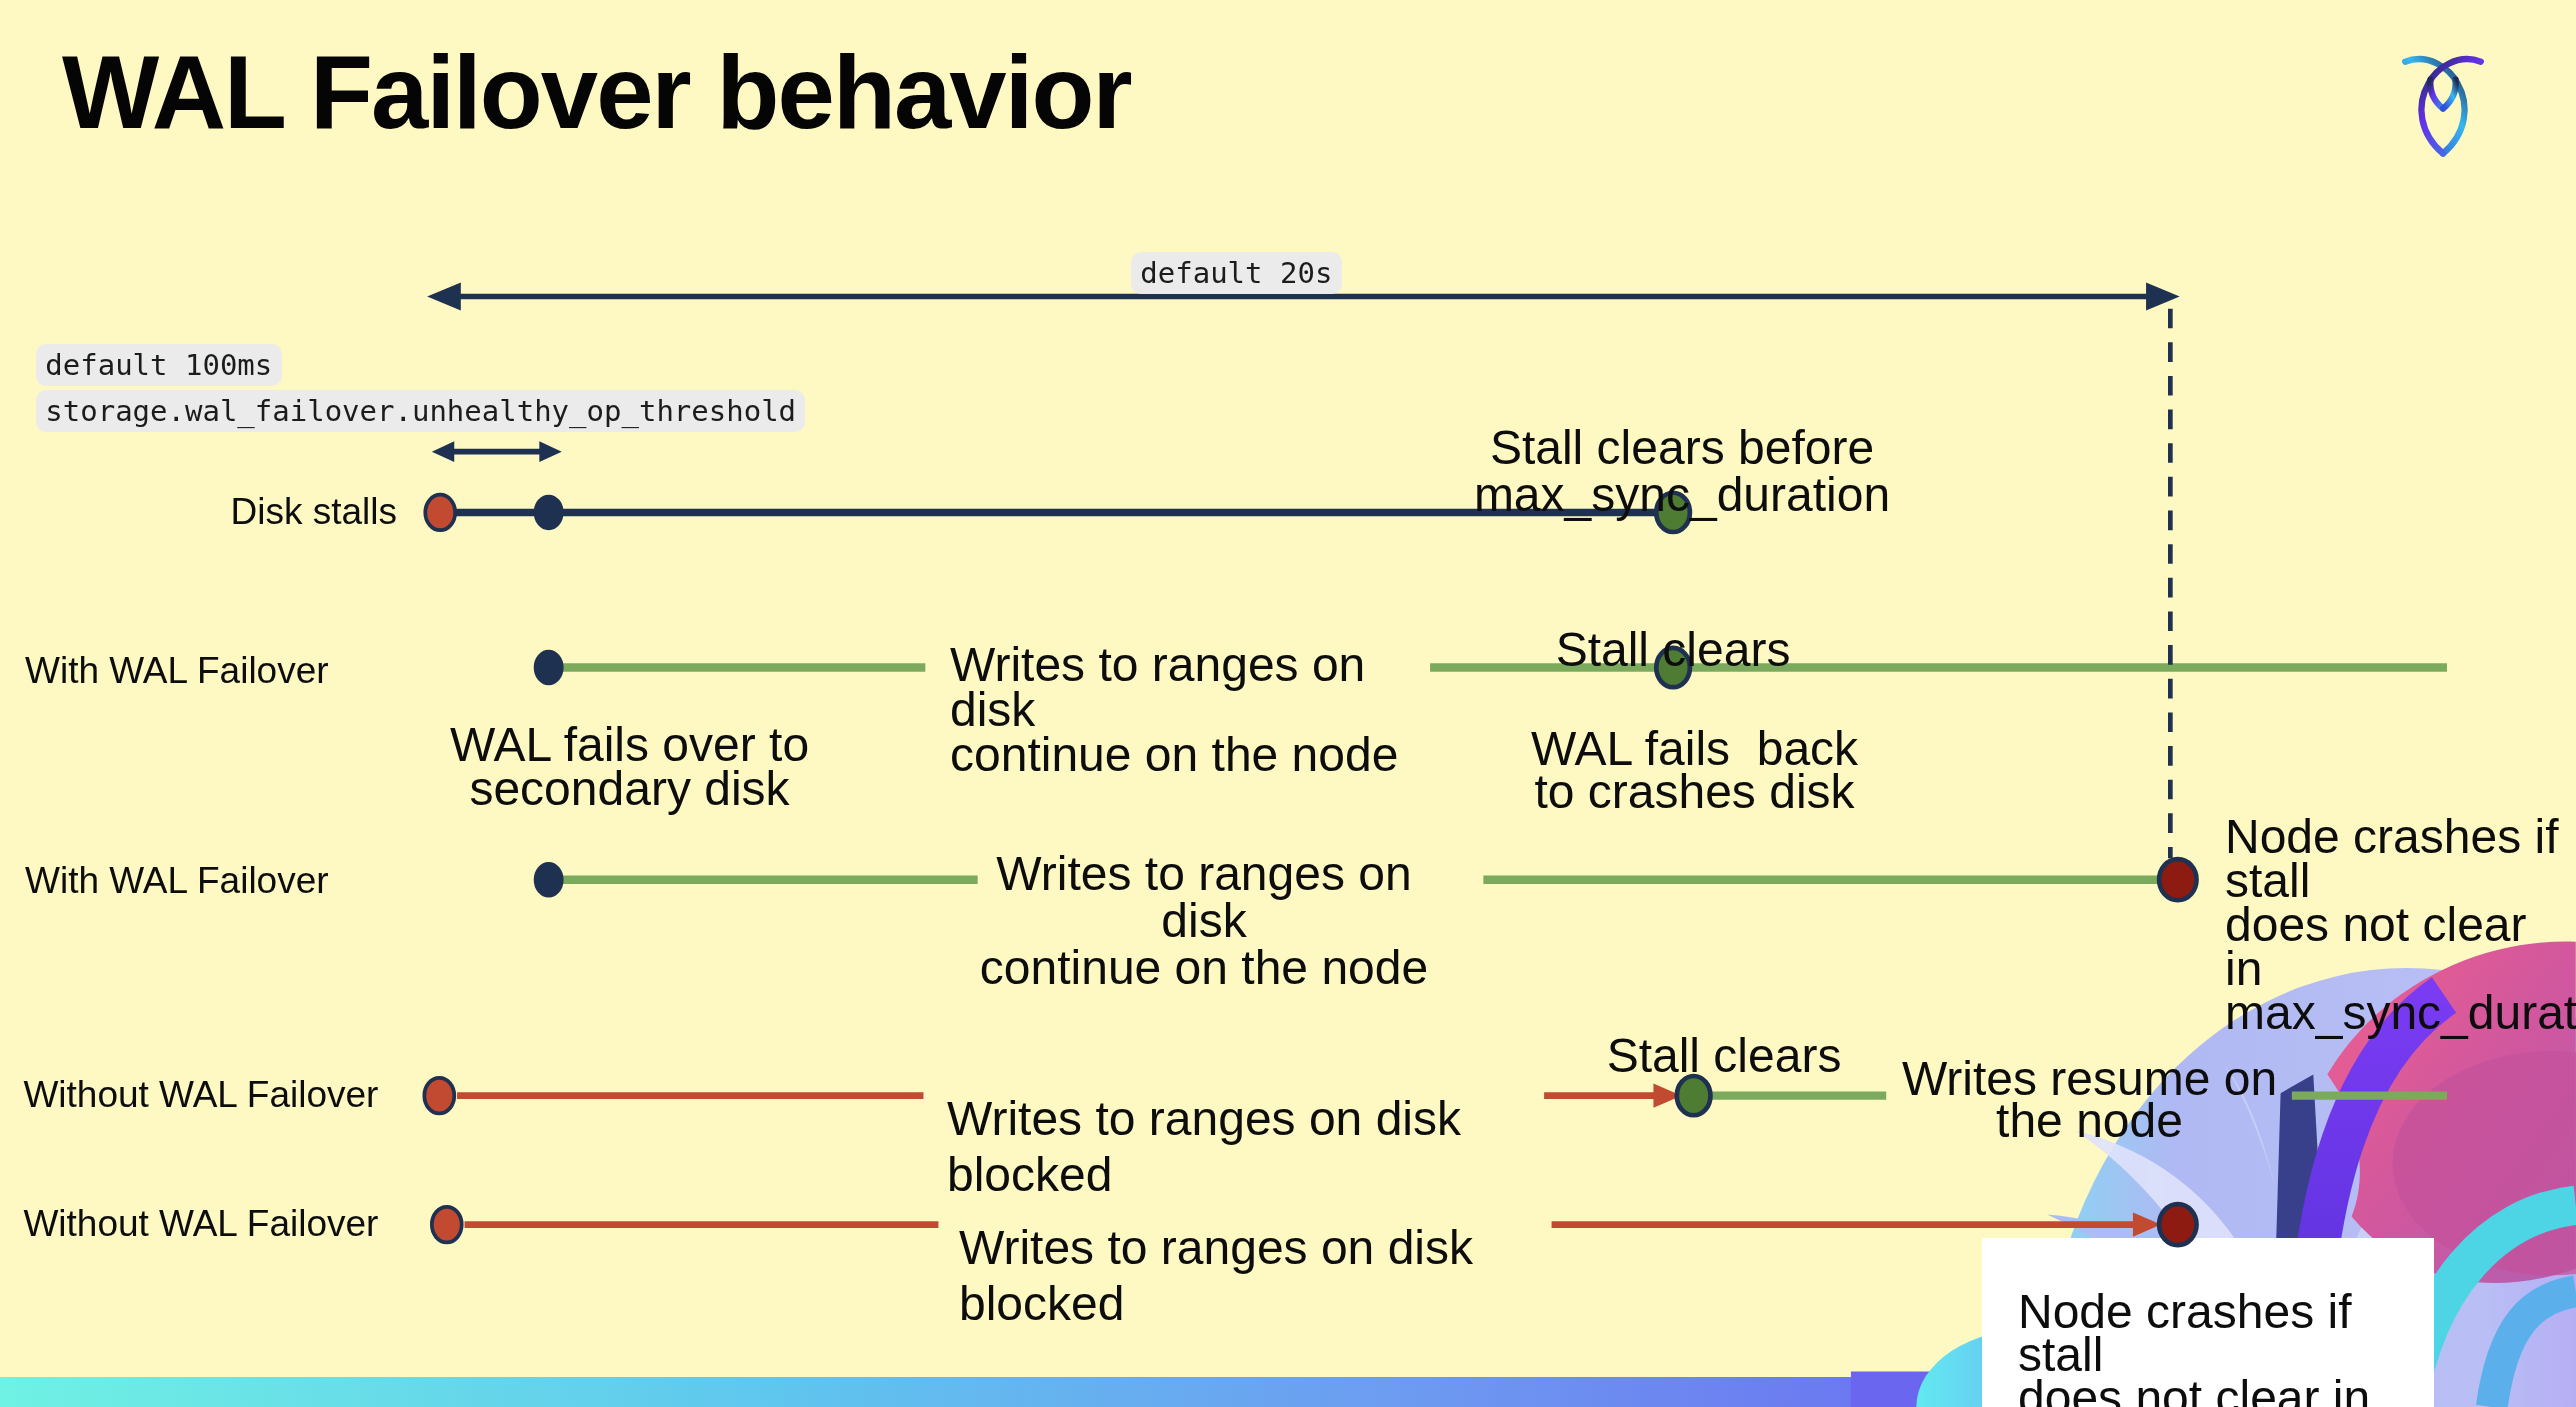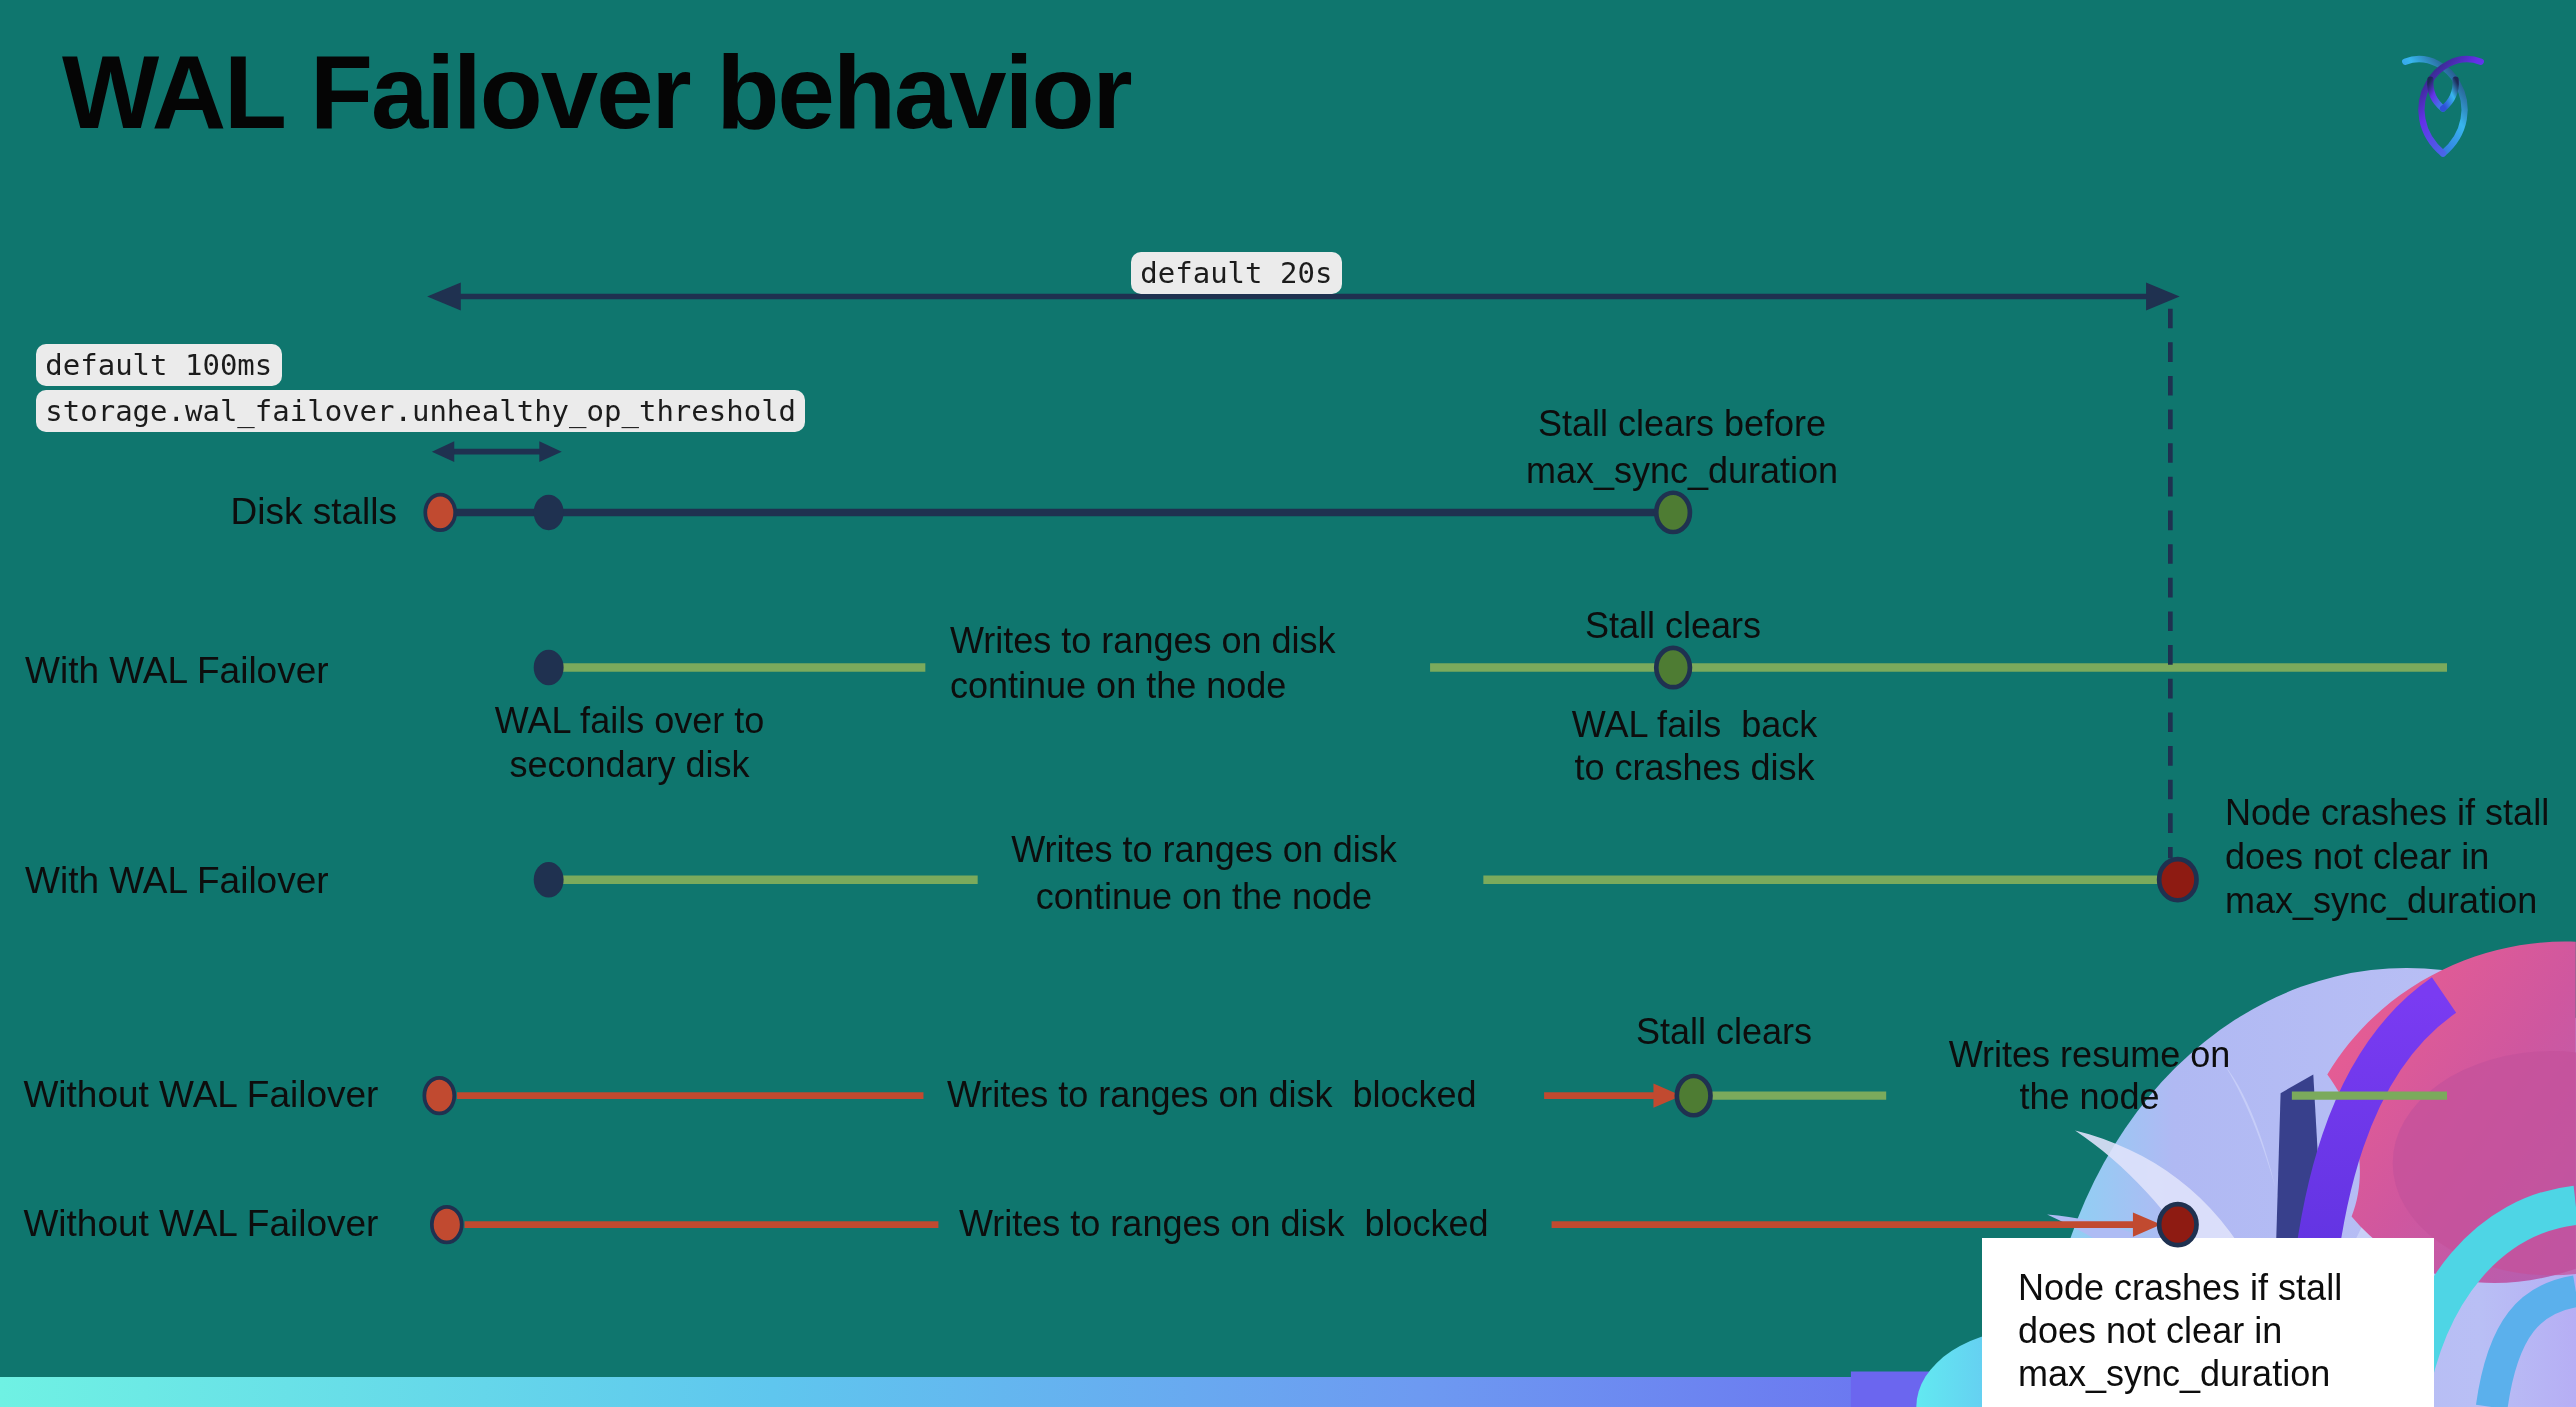--- a/index.html
+++ b/index.html
@@ -1,21 +1,21 @@
 <!DOCTYPE html>
 <html style="font-size:15px"><head>
 <meta charset="utf-8">
 <style>
   html,body{margin:0;padding:0;background:#fff;}
-  #canvas{position:relative;width:2576px;height:1408px;background:#0f766e;overflow:hidden;
+  #canvas{position:relative;width:2576px;height:1408px;background:#fef9c3;overflow:hidden;
           font-family:"Liberation Sans",sans-serif;color:#0d0d0d;}
   .abs{position:absolute;}
   .title{font-size:103px;font-weight:800;letter-spacing:-1.9px;color:#050505;line-height:112px;}
   .rowlabel{font-size:37px;line-height:56px;white-space:nowrap;}
-  .note{font-size:36px;line-height:45px;white-space:pre-wrap;}
+  .note{font-size:48px;line-height:45px;white-space:pre-wrap;margin-top:24px;}
   .center{text-align:center;}
   .right{text-align:right;}
   .mono{font-family:"DejaVu Sans Mono",monospace;font-size:29px;line-height:36px;color:#1c1c1c;}
   .mono span{display:table;background:#ebebeb;padding:2.8px 9.3px;margin-bottom:4.7px;white-space:pre;border-radius:10px;}
   .whitebox{background:#ffffff;}
   .bottombar{left:0;top:1377px;width:2576px;height:31px;
      background:linear-gradient(90deg,#6ff1e3 0%,#5fc6ee 30%,#6d9af1 55%,#6b6df0 78%,#6b4fef 100%);}
   svg{display:block;}
 </style>
 </head>

